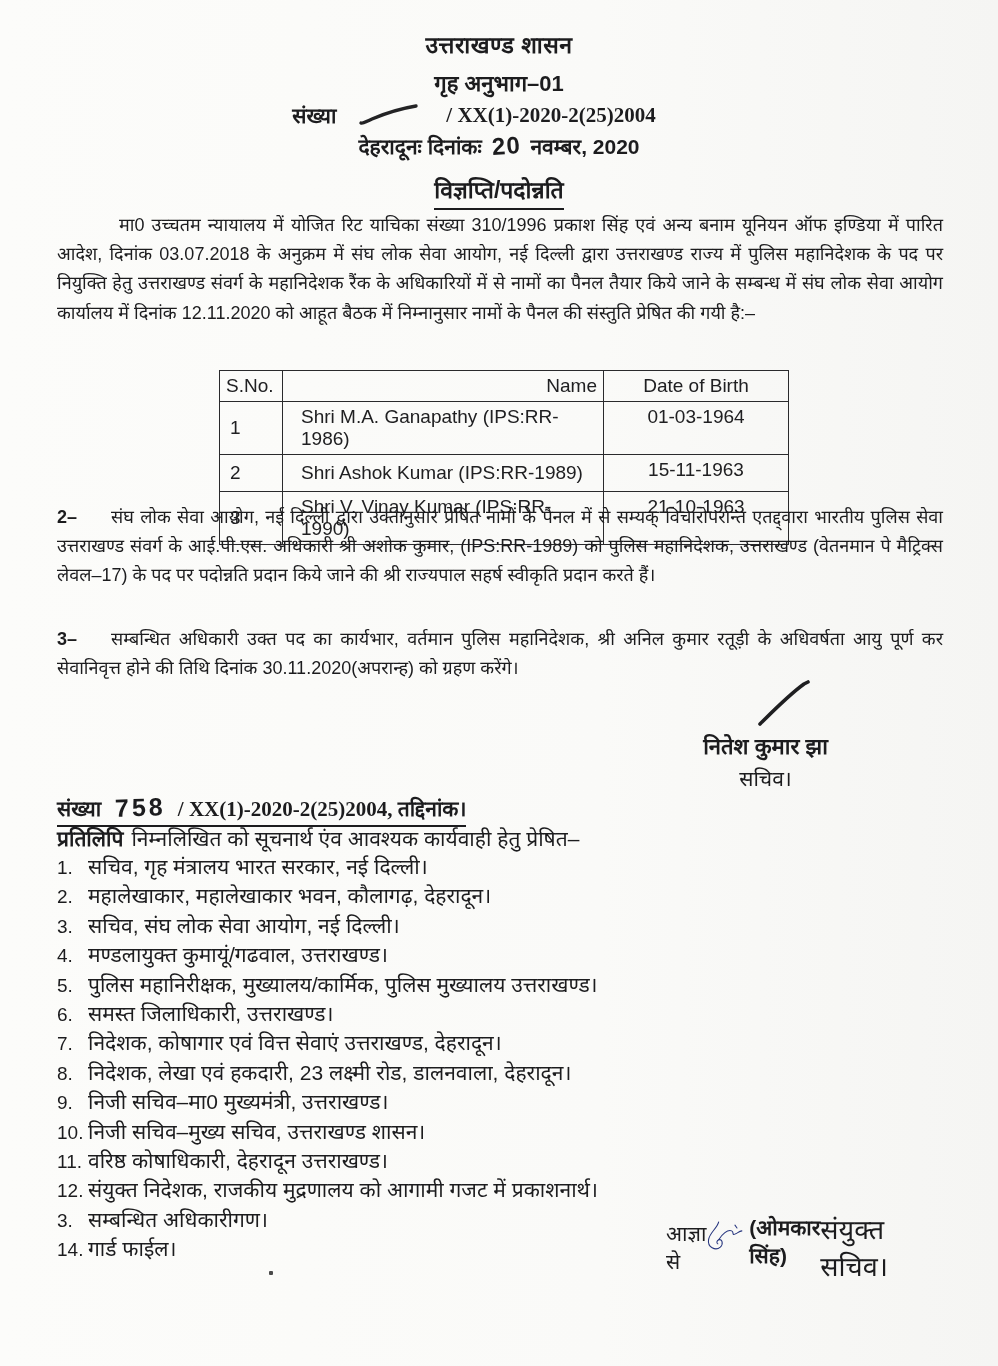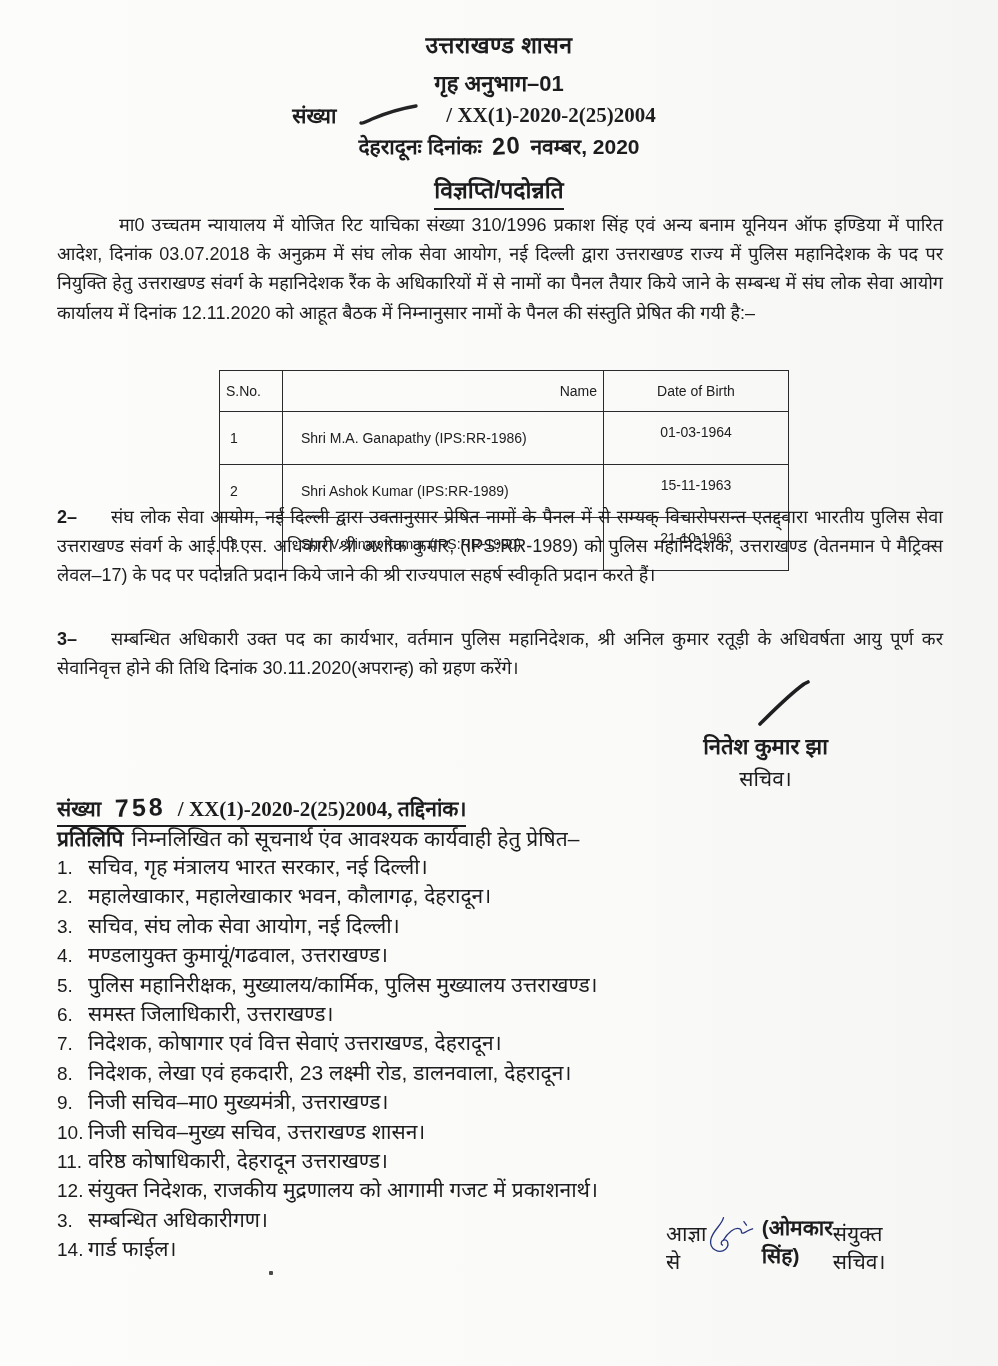--- a/index.html
+++ b/index.html
@@ -28,38 +28,38 @@
   
   .para{left:57px;width:886px;font-size:18px;line-height:29.2px;text-align:justify;}
   .p1{top:193px;text-indent:62px;}
   .p2{top:485px;}
   .p3{top:607px;}
   .pnum{font-weight:700;margin-right:34px;}
   
   .panel-table{top:370px;left:219px;border-collapse:collapse;background:transparent;}
   .panel-table th,.panel-table td{
     border:1.8px solid #2a2a2c;
-    font-size:14px;color:#202022;
-    padding:12px 6px;
+    font-size:19px;color:#202022;
+    padding:4px 6px;
   }
   .panel-table th{font-weight:400;}
   .col-sno{width:50px;text-align:left;}
   .col-name{width:308px;text-align:right;}
   .col-dob{width:172px;text-align:center;}
   .panel-table td.cell-sno{text-align:left;padding-left:10px;height:28px;}
   .panel-table td.cell-name{text-align:left;padding-left:18px;}
   .panel-table td.cell-dob{text-align:center;vertical-align:top;}
   
   .sign1{top:680px;left:648px;width:235px;display:flex;flex-direction:column;align-items:center;}
   .sign1 .name{font-size:22px;font-weight:700;margin-top:2px;}
   .sign1 .role{font-size:21px;margin-top:4px;}
   .sign2{top:1209px;left:648px;width:240px;display:flex;flex-direction:row;align-items:center;}
   .sign2 .byorder{font-size:21px;margin-left:18px;}
   .sign2 .name{font-size:21px;font-weight:700;margin-top:-12px;}
-  .sign2 .role{font-size:21px;}
+  .sign2 .role{font-size:27px;}
   .sig-svg{display:block;}
   
   .copy-num{top:793px;left:57px;display:inline-flex;align-items:baseline;
     font-size:21px;font-weight:700;border-bottom:2px solid #1c1c1e;padding-bottom:3px;}
   .copy-num .lbl{margin-right:14px;}
   .copy-num .hand{font-size:25px;letter-spacing:3px;transform:rotate(-2deg);display:inline-block;margin-right:12px;}
   .copy-intro{top:824px;left:57px;font-size:21px;}
   .copy-intro .b{font-weight:700;margin-right:8px;}
   .copy-list{top:856px;left:57px;width:720px;}
   .citem{display:flex;align-items:baseline;font-size:21px;line-height:22px;margin-bottom:6.4px;}

